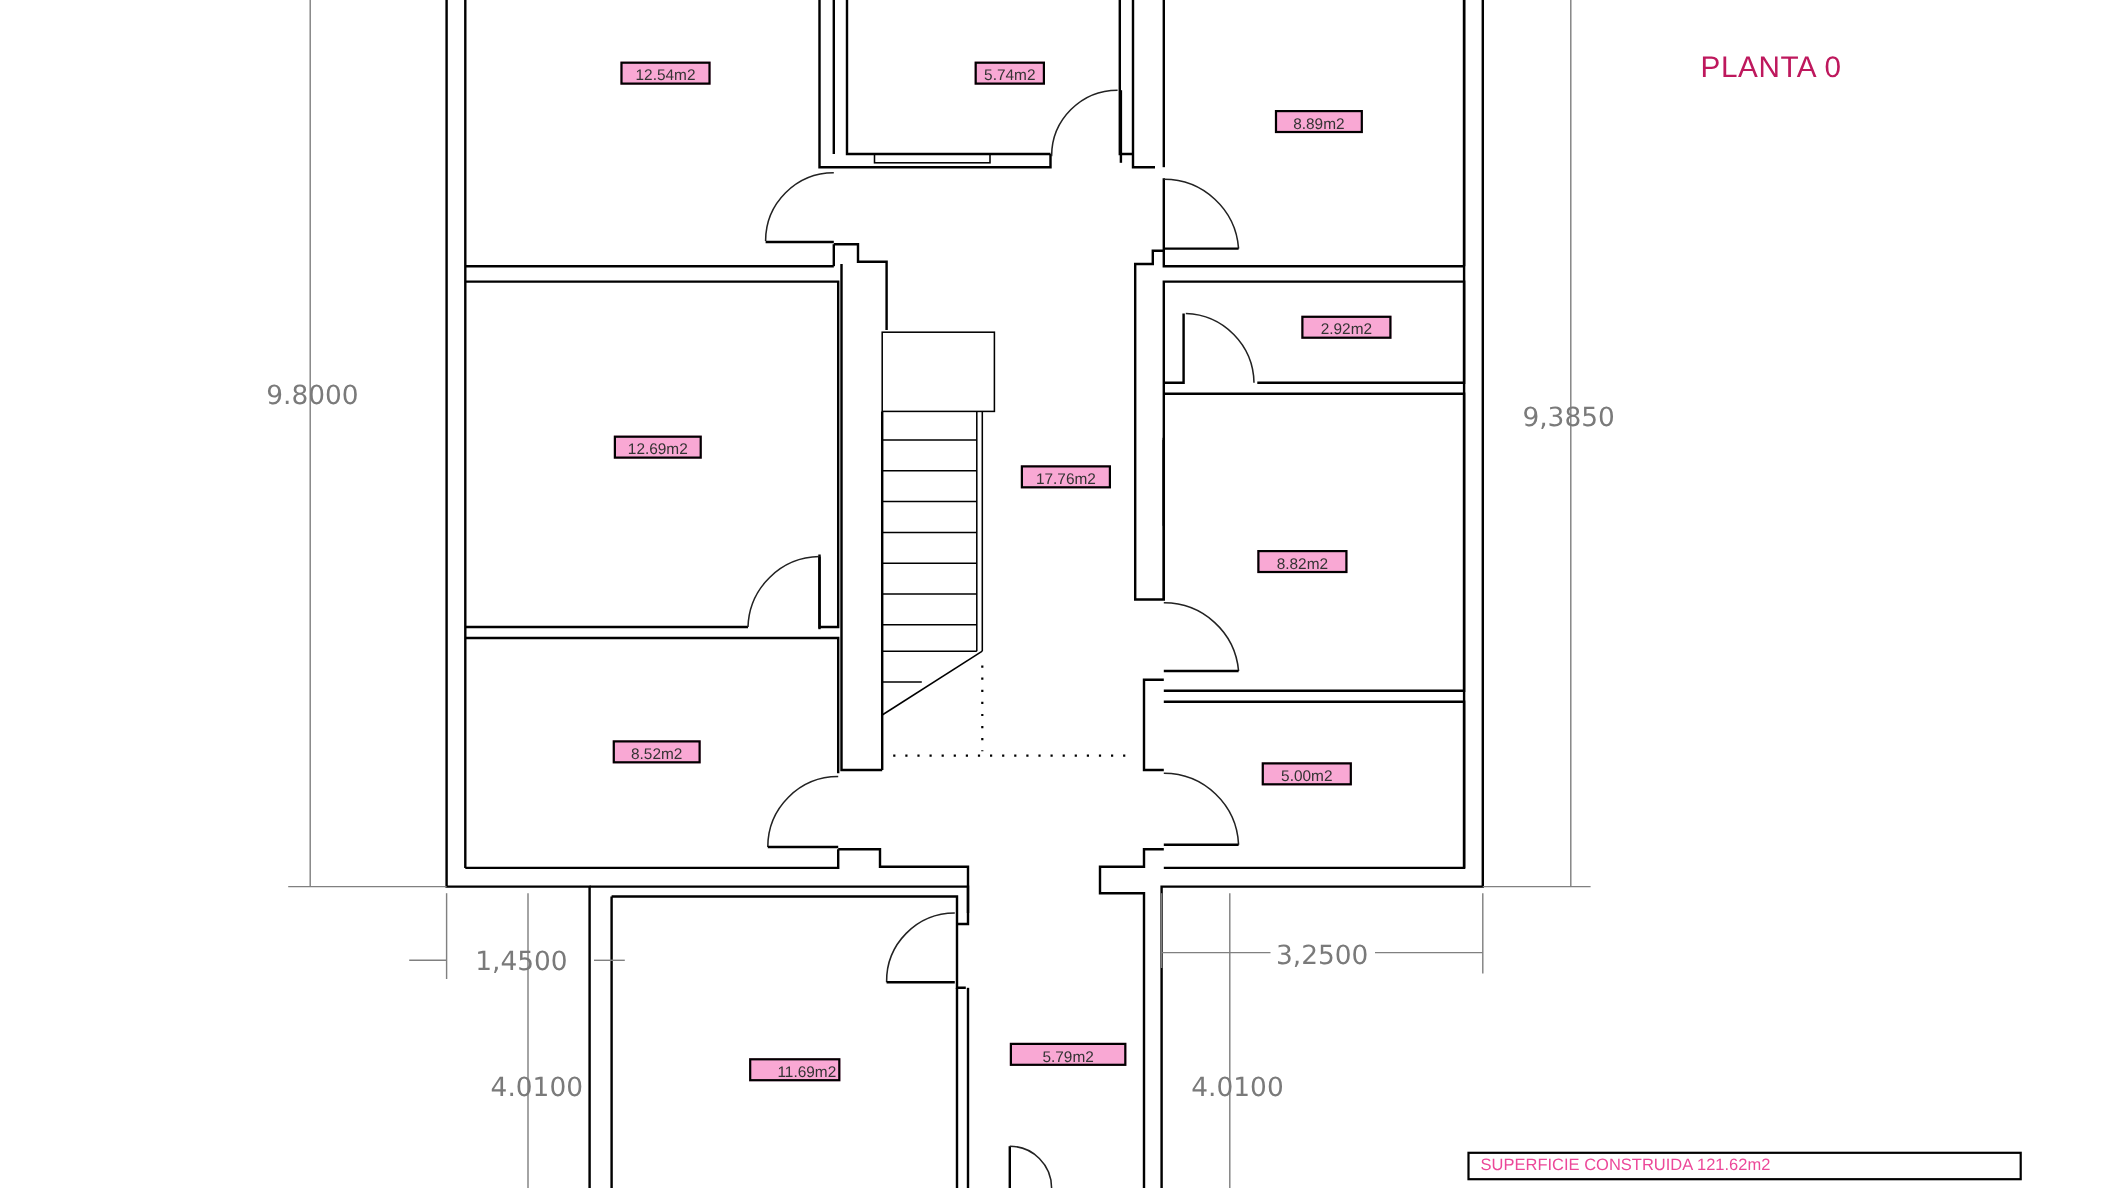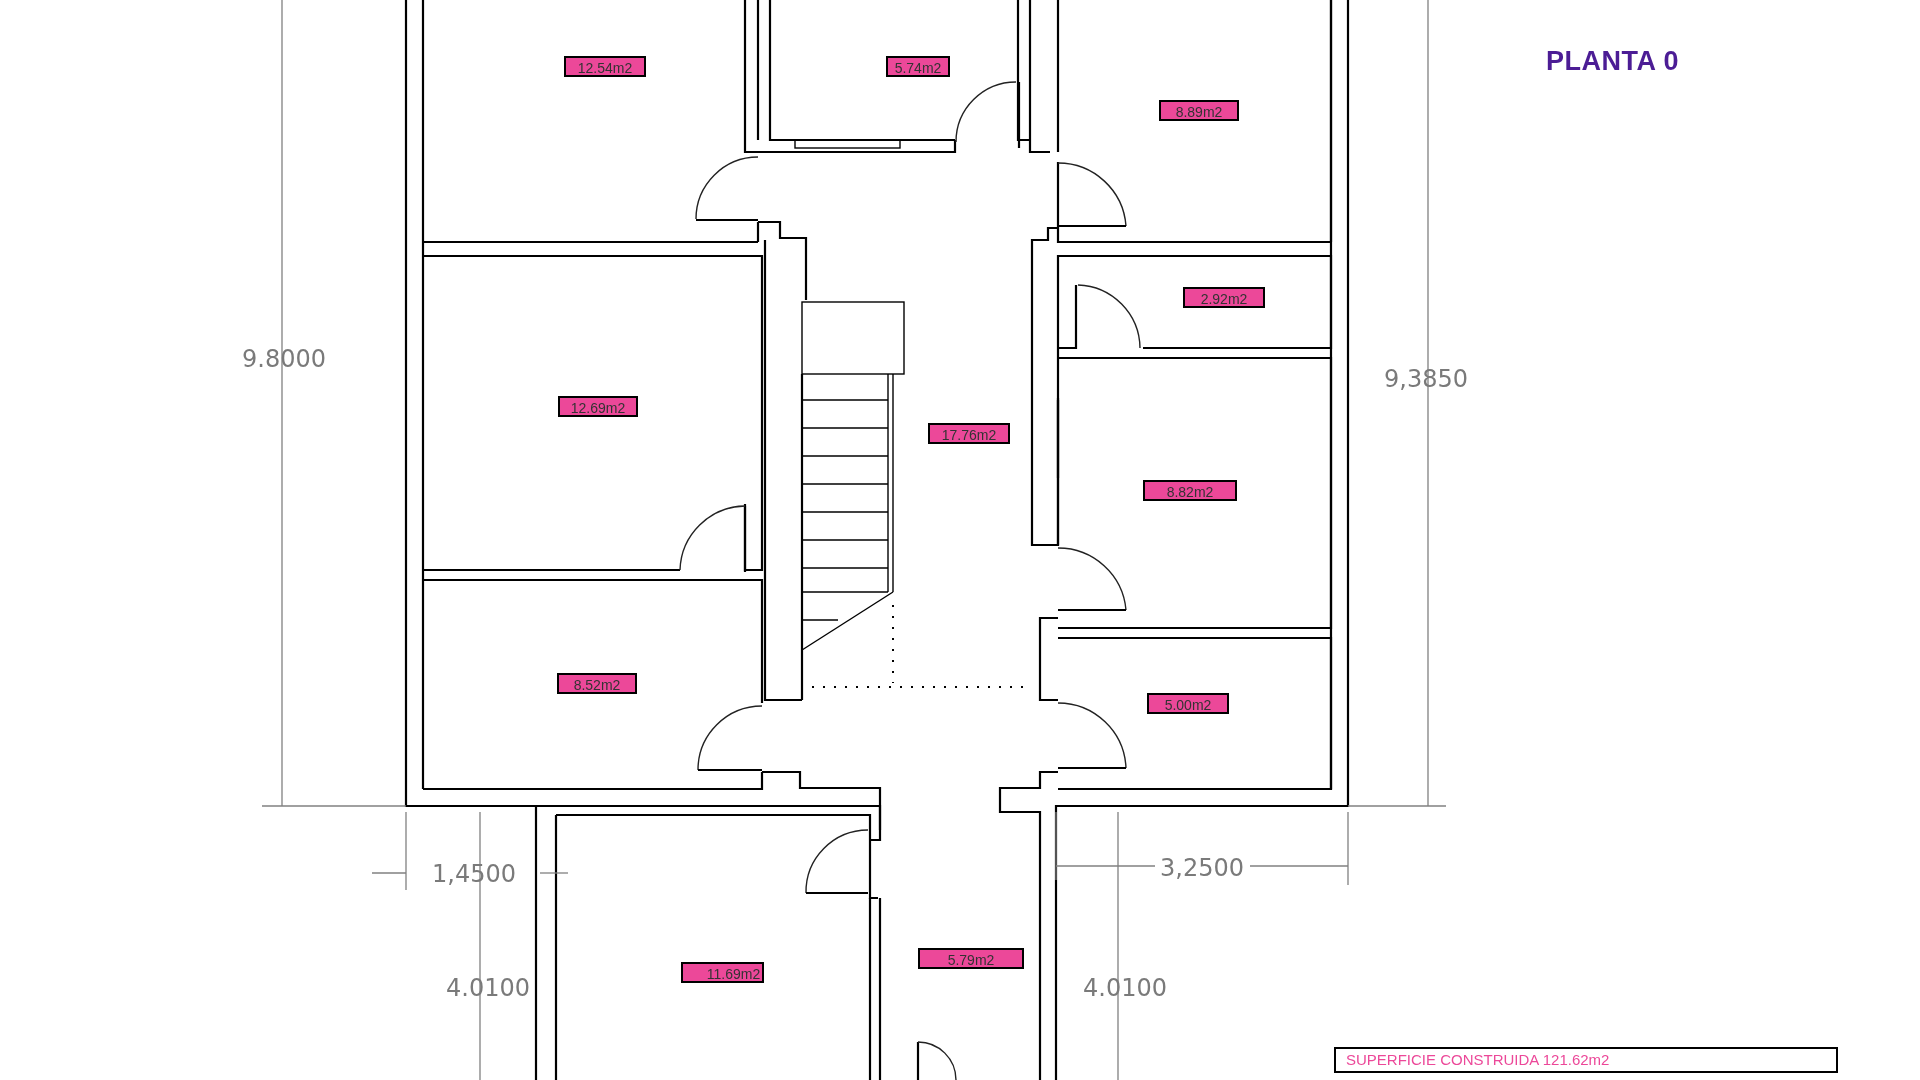--- a/index.html
+++ b/index.html
@@ -4,22 +4,22 @@
 <style>
   html, body { margin: 0; padding: 0; background: #ffffff; }
   body { width: 1920px; height: 1080px; overflow: hidden; position: relative; font-family: "Liberation Sans", sans-serif; }
   #plan { position: absolute; left: 0; top: 0; width: 1920px; height: 1080px; }
   .wall { fill: none; stroke: #000; stroke-width: 2.2; }
   .thin { fill: none; stroke: #000; stroke-width: 1.4; }
   .arc { fill: none; stroke: #222; stroke-width: 1.4; }
   .dim { fill: none; stroke: #808080; stroke-width: 1.3; }
   .dimtxt { fill: #7a7a7a; font-family: "DejaVu Sans", sans-serif; font-size: 24px; }
   .dot { fill: none; stroke: #000; stroke-width: 2; stroke-dasharray: 2 9; }
-  .lbl { position: absolute; border: 2px solid #000; background: #ec4899; font-family: "Liberation Sans", sans-serif; font-size: 14px; color: #333; text-align: center; line-height: 21px; height: 21px; box-sizing: border-box; }
-  .title { position: absolute; left: 1546px; top: 46px; font-family: "Liberation Sans", sans-serif; font-weight: bold; font-size: 27px; color: #4c1d95; letter-spacing: 0.5px; text-align: center; }
+  .lbl { position: absolute; border: 2px solid #000; background: #f9a8d4; font-family: "Liberation Sans", sans-serif; font-size: 14px; color: #333; text-align: center; line-height: 21px; height: 21px; box-sizing: border-box; }
+  .title { position: absolute; left: 1546px; top: 46px; font-family: "Liberation Sans", sans-serif; font-weight: normal; font-size: 27px; color: #be185d; letter-spacing: 0.5px; text-align: center; }
   .total { position: absolute; left: 1334px; top: 1047px; width: 504px; height: 26px; border: 2px solid #000; box-sizing: border-box; font-family: "Liberation Sans", sans-serif; font-size: 15px; color: #ec4899; padding-left: 10px; line-height: 22px; }
 </style>
 </head>
 <body>
 
 <svg id="plan" viewBox="0 0 1920 1080" xmlns="http://www.w3.org/2000/svg">
 
   <g>
     <polyline class="wall" points="406,0 406,806 536,806 536,1080"></polyline>
     <polyline class="wall" points="1348,0 1348,806 1056,806 1056,1080"></polyline>
@@ -147,19 +147,19 @@
 </svg>
 
 <div class="title">PLANTA 0</div>
 
 <div class="lbl" style="left:564px;top:56px;width:82px;">12.54m2</div>
 <div class="lbl" style="left:886px;top:56px;width:64px;">5.74m2</div>
 <div class="lbl" style="left:1159px;top:100px;width:80px;">8.89m2</div>
 <div class="lbl" style="left:558px;top:396px;width:80px;">12.69m2</div>
 <div class="lbl" style="left:908px;top:423px;width:82px;margin-left:20px;">17.76m2</div>
 <div class="lbl" style="left:1159px;top:287px;width:82px;margin-left:24px;">2.92m2</div>
-<div class="lbl" style="left:1143px;top:480px;width:94px;">8.82m2</div>
+<div class="lbl" style="left:1143px;top:500px;width:82px;">8.82m2</div>
 <div class="lbl" style="left:557px;top:673px;width:80px;">8.52m2</div>
 <div class="lbl" style="left:1147px;top:693px;width:82px;">5.00m2</div>
 <div class="lbl" style="left:681px;top:962px;width:83px;padding-left:22px;">11.69m2</div>
 <div class="lbl" style="left:918px;top:948px;width:106px;">5.79m2</div>
 
 <div class="total">SUPERFICIE CONSTRUIDA 121.62m2</div>
 
 </body></html>

